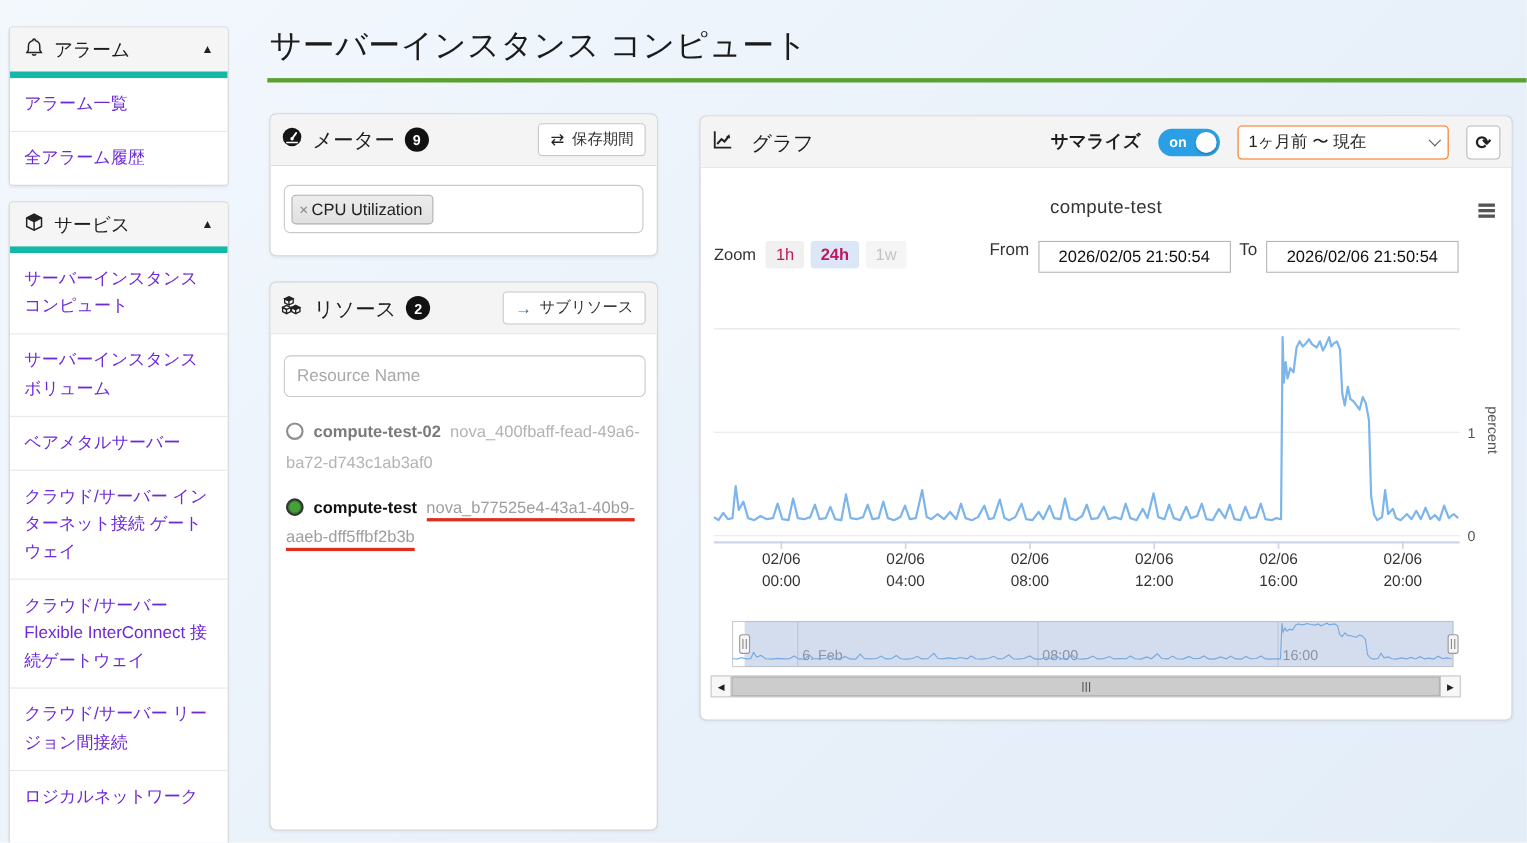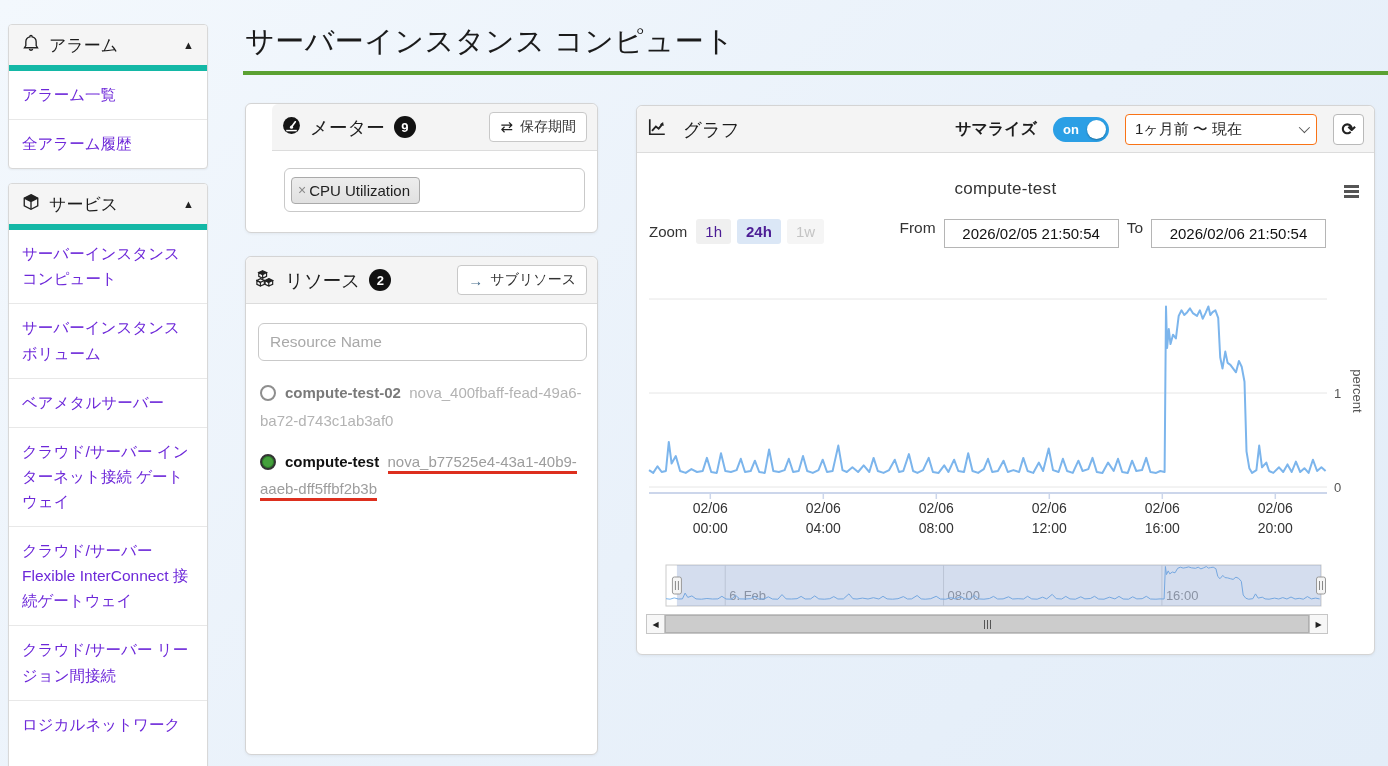--- a/index.html
+++ b/index.html
@@ -30,21 +30,21 @@
   .panel-head { background:#f4f4f4; height:47px; display:flex; align-items:center; gap:9px;
                 padding:0 10px; border-bottom:1px solid #dcdcdc; border-radius:6px 6px 0 0; }
   .panel-title { font-size:18.5px; font-weight:500; color:#1c1c1c; }
   .count-badge { background:#121212; color:#fff; width:22px; height:22px; border-radius:50%;
                  font-size:13px; font-weight:700; display:flex; align-items:center; justify-content:center; }
   .head-btn { margin-left:auto; background:#fff; border:1px solid #c8c8c8; border-radius:4px;
               height:30px; padding:0 10px; font-size:14px; color:#333; display:flex;
               align-items:center; gap:7px; cursor:pointer; }
   .head-btn .bicon { font-size:15px; color:#222; }
   .head-btn .bicon.blue { color:#4a6f8f; font-weight:700; }
-  #meter-panel { left:245px; top:103px; width:353px; height:130px;padding-left:26px; }
+  #meter-panel { left:245px; top:103px; width:353px; height:130px; }
   #resource-panel { left:245px; top:256px; width:353px; height:499px; }
   .tag-input { margin:17px 12px 0; border:1px solid #c9c9c9; border-radius:6px; padding:6px;
                min-height:44px; display:flex; align-items:center; }
   .chip { display:inline-flex; align-items:center; gap:3px; background:linear-gradient(#ededed,#e0e0e0);
           border:1px solid #aaa; border-radius:4px; padding:4px 9px 4px 6px; font-size:15px;
           color:#222; cursor:pointer; }
   .chip-x { color:#8a8a8a; font-size:14px; }
   .search-input { display:block; margin:19px 12px 0; width:329px; height:38px; border:1px solid #c9c9c9;
                   border-radius:6px; padding:0 11px; font-size:15.5px; color:#333; outline:none; }
   .search-input::placeholder { color:#a9a9a9; }
@@ -74,21 +74,21 @@
   .refresh-btn { width:31px; height:31px; background:#fff; border:1px solid #b9b9b9; border-radius:4px;
                  display:flex; align-items:center; justify-content:center; font-size:17px; font-weight:700;
                  color:#222; cursor:pointer; }
   .g-body { position:relative; width:737px; height:501px; }
   .chart-title { position:absolute; top:26px; left:0; width:100%; text-align:center; font-size:17px;
                  color:#333; letter-spacing:.3px; }
   .burger { position:absolute; top:32px; right:15px; width:15px; cursor:pointer; }
   .burger div { height:2.6px; background:#555; margin-bottom:2.4px; }
   .zoom-row { position:absolute; top:66px; left:12px; display:flex; align-items:center; gap:7px; }
   .zoom-lab { font-size:15px; color:#333; margin-right:2px; }
-  .zbtn { padding:4px 9px; border-radius:3px; font-size:15px; color:#4c1d95; background:#f0f0f0; cursor:pointer; }
+  .zbtn { padding:4px 9px; border-radius:3px; font-size:15px; color:#be185d; background:#f0f0f0; cursor:pointer; }
   .zbtn.selected { background:#dbe7f6; font-weight:700; }
   .zbtn.disabled { background:#f5f5f5; color:#c4c4c4; cursor:default; }
   .fromto-row { position:absolute; top:66px; right:48px; display:flex; gap:8px; }
   .ft-lab { font-size:15.5px; color:#333; }
   .ft-input { width:175px; height:29px; border:1px solid #b5b5b5; font-size:15px; color:#111;
               text-align:center; background:#fff; outline:none; }
   .chart-svg { position:absolute; left:0; top:0; }
   
   .hscroll { position:absolute; left:9px; top:461px; width:682px; height:20px; display:flex; }
   .sc-btn { width:19px; height:20px; background:#f7f7f7; border:1px solid #c6c6c6; color:#222;

